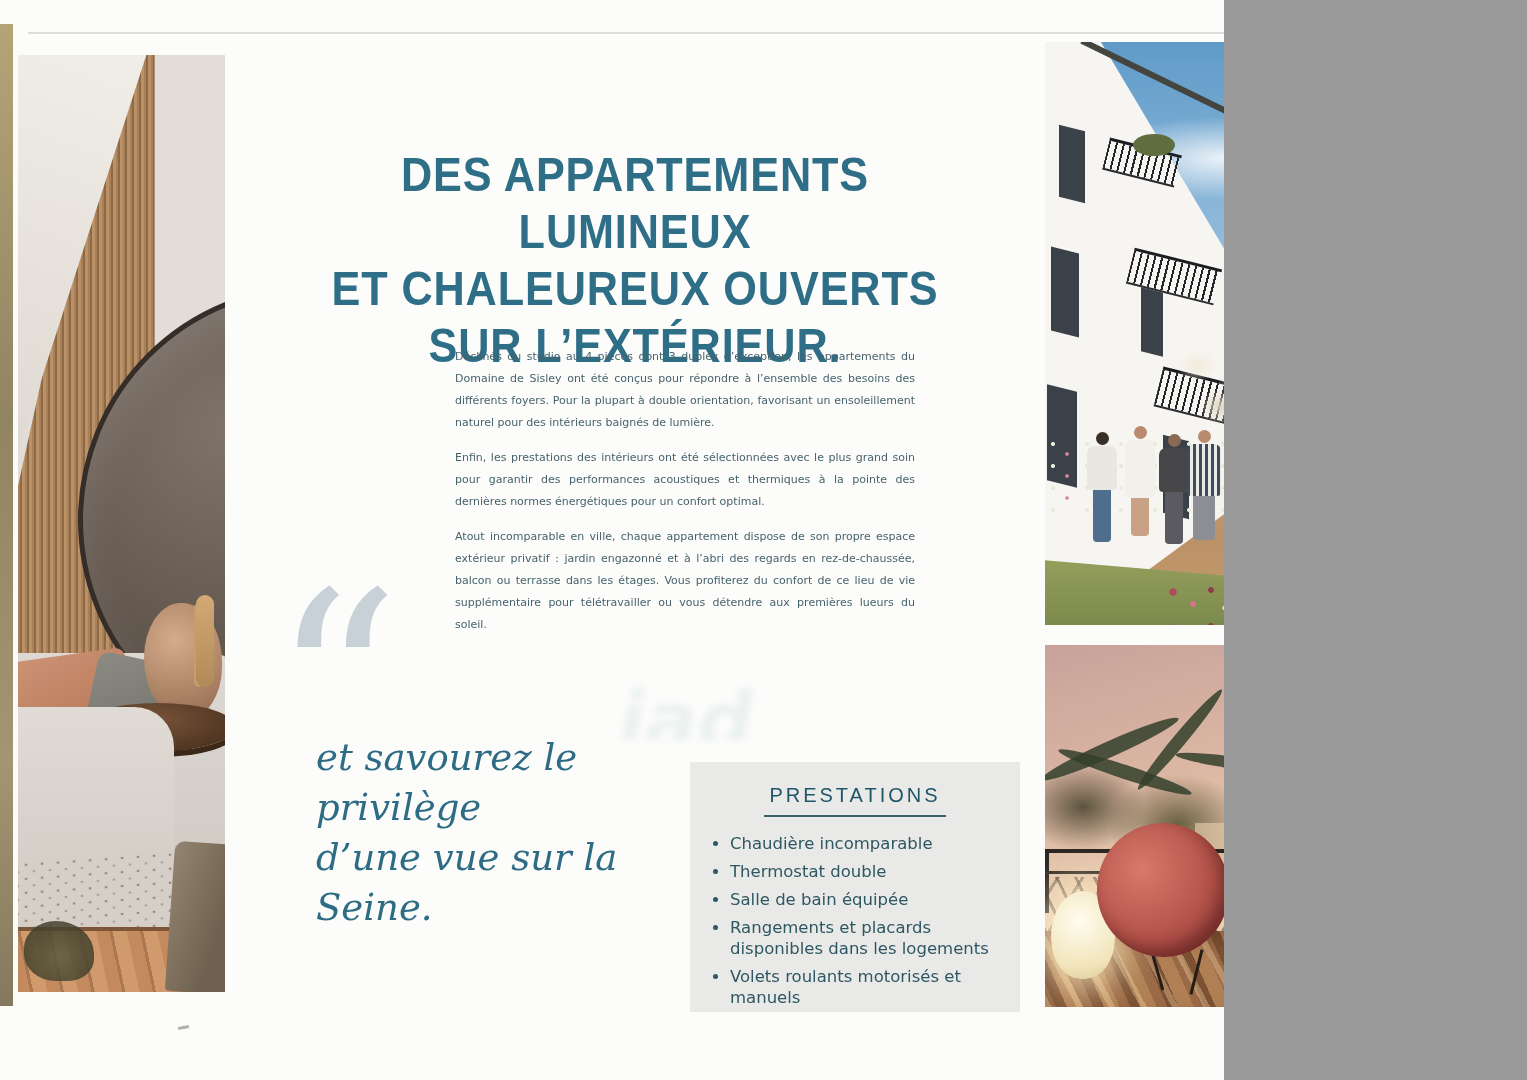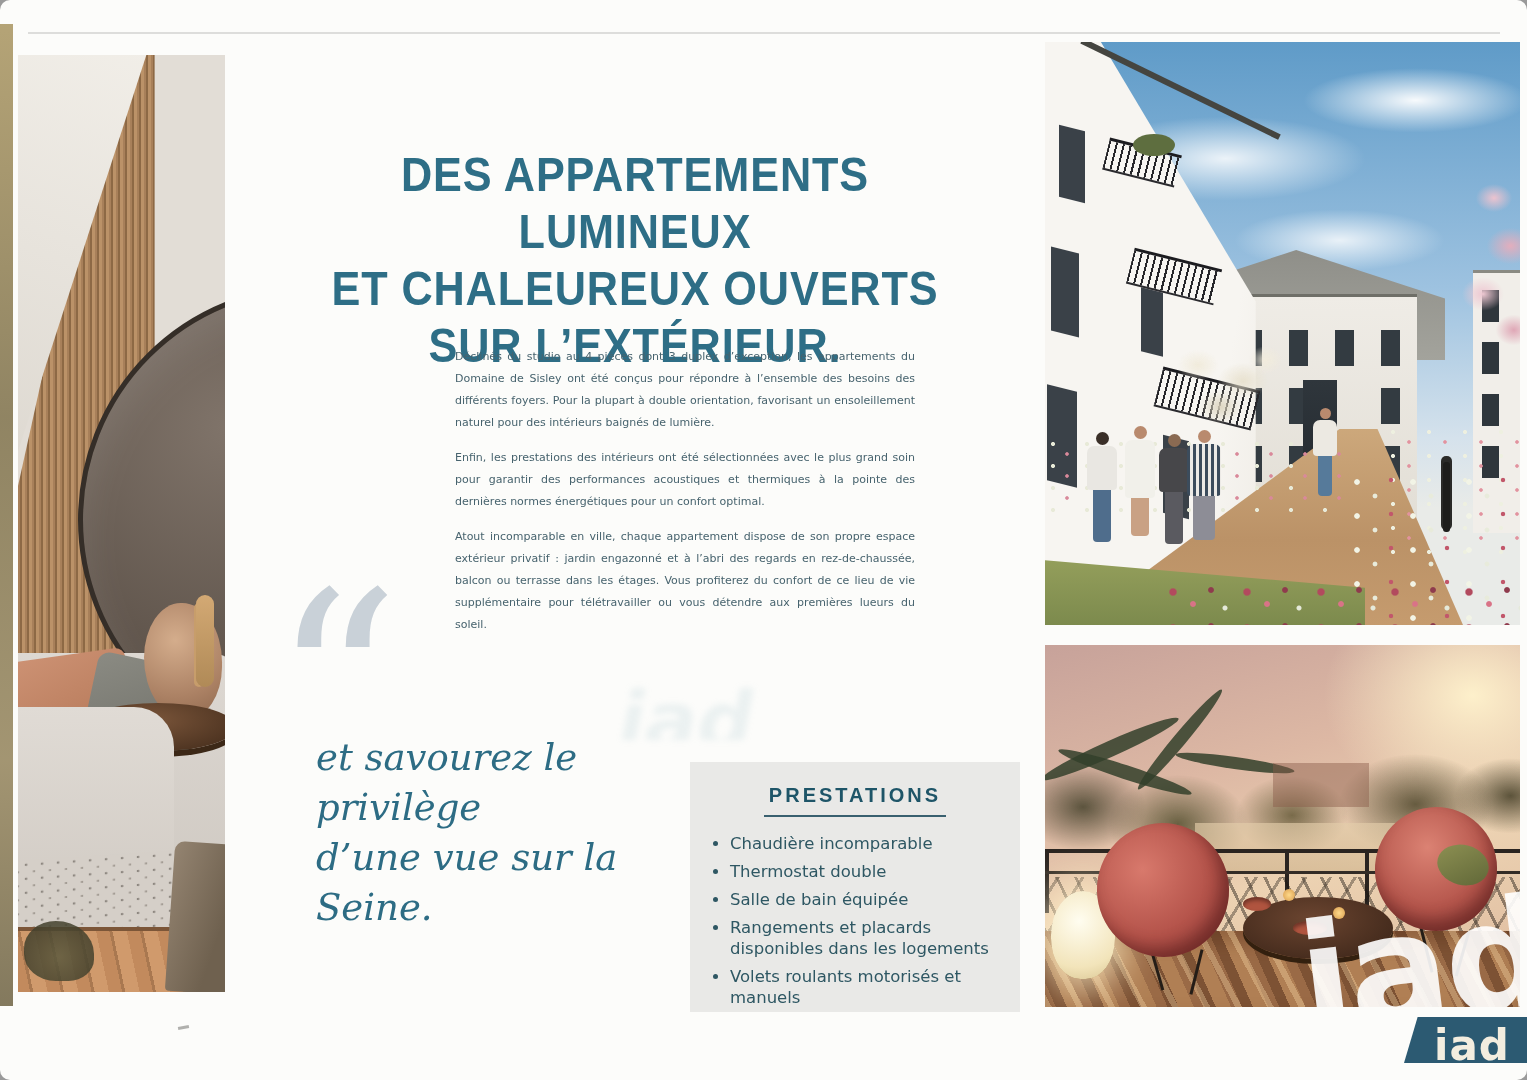--- a/index.html
+++ b/index.html
@@ -1,17 +1,17 @@
 <!DOCTYPE html>
 <html><head>
 <meta charset="utf-8">
 <style>
   html,body{margin:0;padding:0;background:#9a9a9a;}
-  .page{position:relative;width:1527px;height:1080px;background:#fcfcfa;overflow:hidden;
-        font-family:"DejaVu Sans",sans-serif;border-radius:10px;}
+  .page{position:relative;width:1224px;height:1080px;background:#fcfcfa;overflow:hidden;
+        font-family:"DejaVu Sans",sans-serif;}
   .abs{position:absolute;}
 
   
   .edge-strip{left:0;top:24px;width:13px;height:982px;
     background:linear-gradient(180deg,#a8945f,#7d6f48 40%,#93835a 75%,#6e6242);opacity:.85;}
   .top-hairline{left:28px;top:32px;width:1472px;height:2px;background:#dddddb;}
   .scan-dash{left:178px;top:1026px;width:11px;height:3px;background:#90908c;transform:rotate(-10deg);opacity:.7;}
 
   
   .photo{overflow:hidden;}
@@ -60,21 +60,21 @@
     font-size:78px;font-weight:bold;font-style:italic;filter:blur(3px);overflow:hidden;
     font-family:"DejaVu Sans",sans-serif;}
   .quote-mark{left:272px;top:560px;width:170px;height:240px;color:#c9d1d8;
     font-family:"DejaVu Serif",serif;font-size:250px;line-height:1;overflow:visible;}
   .quote-text{left:316px;top:700px;width:360px;color:#2d6c84;font-family:"DejaVu Serif",serif;
     font-style:italic;font-size:37px;line-height:50px;}
 
   
   .prestations{left:690px;top:762px;width:330px;height:250px;background:#e9e9e7;color:#28576a;}
   .prest-title{margin:22px 0 0 0;text-align:center;font-family:"Liberation Sans",sans-serif;
-    font-weight:bold;font-size:20px;letter-spacing:3px;color:#1e5568;}
+    font-weight:normal;font-size:20px;letter-spacing:3px;color:#1e5568;}
   .prest-rule{width:182px;height:2px;background:#39606f;margin:8px auto 0 auto;}
   .prestations ul{margin:16px 0 0 0;padding:0 14px 0 40px;list-style:disc;}
   .prestations li{font-size:16.5px;line-height:21px;margin-bottom:7px;color:#2e5763;}
 
   
   .courtyard{left:1045px;top:42px;width:475px;height:583px;
     background:
       radial-gradient(160px 46px at 78% 10%,rgba(255,255,255,.95),transparent 70%),
       radial-gradient(200px 60px at 38% 20%,rgba(255,255,255,.85),transparent 70%),
       radial-gradient(150px 44px at 62% 34%,rgba(255,255,255,.8),transparent 70%),

